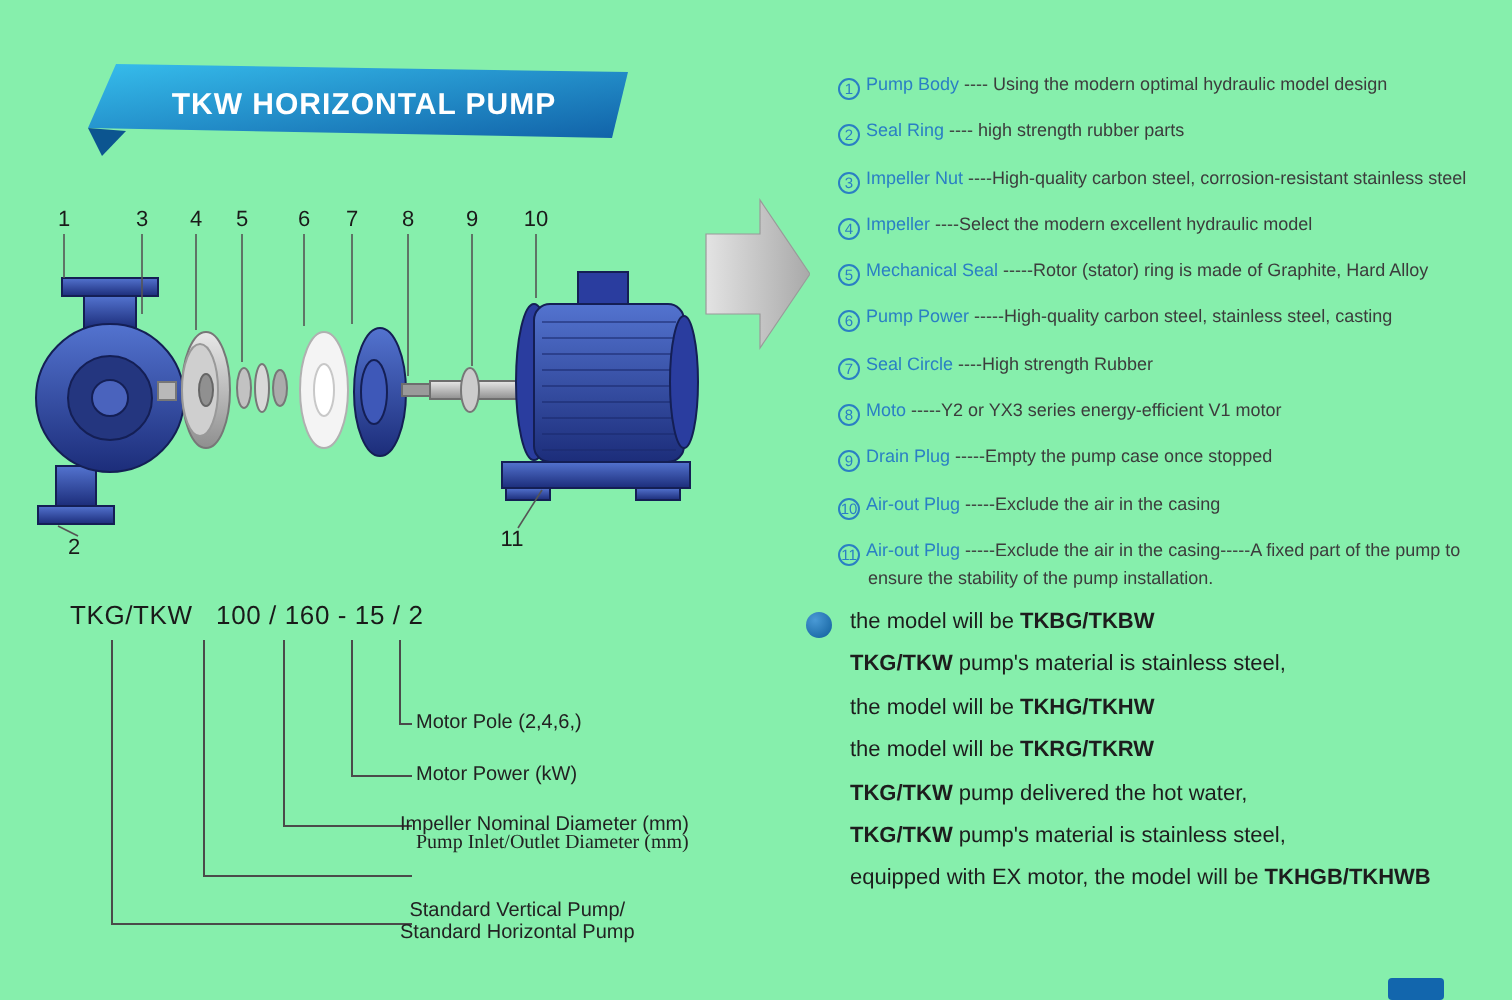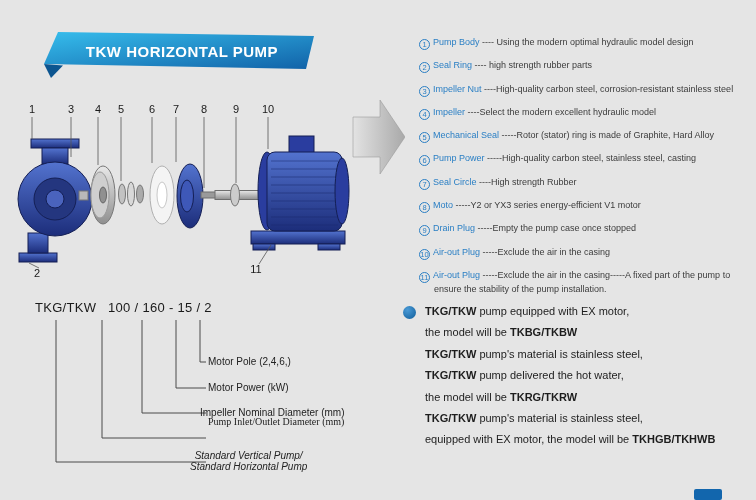--- a/index.html
+++ b/index.html
@@ -1,18 +1,18 @@
 <!DOCTYPE html>
 <html><head>
 <meta charset="utf-8">
 <style>
   * { margin:0; padding:0; box-sizing:border-box; }
   html,body { width:756px; height:500px; }
   body { font-family:"Liberation Sans", sans-serif; background:#ffffff; }
-  .page { position:relative; width:756px; height:500px; background:#e5e5e5; overflow:hidden; }
+  .page { position:relative; width:756px; height:500px; background:#86efac; overflow:hidden; }
 
   .banner { position:absolute; left:38px; top:28px; width:280px; height:54px; }
 
   .diagram { position:absolute; left:15px; top:95px; width:390px; height:190px; }
 
   .parts-list { position:absolute; left:419px; top:36px; width:334px; font-size:9px; color:#3c3c3c; }
   .part-item { padding-left:15px; text-indent:-15px; line-height:12px; margin-bottom:9.3px; }
   .pnum { display:inline-block; width:11px; height:11px; line-height:10px; border:1px solid #2a7fc4;
           border-radius:50%; color:#2a7fc4; font-size:7.5px; text-align:center; text-indent:0;
           vertical-align:-2px; margin-right:3px; }
@@ -20,21 +20,21 @@
   .pdesc { color:#3c3c3c;text-align:right; }
 
   .model-code { position:absolute; left:35px; top:300px; font-size:13px; font-weight:normal;
                 color:#1a1a1a; white-space:pre; letter-spacing:0.3px; }
   .legend-lines { position:absolute; left:30px; top:295px; width:320px; height:185px; }
   .callout { position:absolute; font-size:10px; color:#222222; white-space:pre-line; line-height:11px;text-align:center; }
   .c0 { left:208px; top:356px; }
   .c1 { left:208px; top:382px; }
   .c2 { left:200px; top:407px; }
   .c3 { left:208px; top:416px;font-family:Liberation Serif, serif; }
-  .c4 { left:190px; top:450px;font-style:italic; }
+  .c4 { left:200px; top:450px; }
 
   .note-bullet { position:absolute; left:403px; top:306px; width:13px; height:13px; border-radius:50%;
                  background:radial-gradient(circle at 35% 30%, #4a9ad6, #0f5d9a); }
   .notes-lines { position:absolute; left:425px; top:305px; width:330px; font-size:11px; color:#1d1d1d; }
   .note-line { line-height:12px; margin-bottom:9.4px; white-space:nowrap; }
   .note-line .b { font-weight:bold; }
 
   .brand-mark { position:absolute; left:694px; top:489px; width:28px; height:11px;
                 background:#1266ad; border-radius:2px; }
 </style>
@@ -191,24 +191,24 @@
 
   <div class="callout c0">Motor Pole (2,4,6,)</div>
   <div class="callout c1">Motor Power  (kW)</div>
   <div class="callout c2">Impeller Nominal Diameter (mm)</div>
   <div class="callout c3">Pump Inlet/Outlet Diameter (mm)</div>
   <div class="callout c4">Standard Vertical Pump/
 Standard  Horizontal Pump</div>
 
   <span class="note-bullet"></span>
   <div class="notes-lines">
-      <div class="note-line"><span class="b">TKG/TKW</span><span> pump equipped with EX motor,</span></div>
       <div class="note-line"><span>the model will be </span><span class="b">TKBG/TKBW</span></div>
       <div class="note-line"><span class="b">TKG/TKW</span><span> pump's material is stainless steel,</span></div>
+      <div class="note-line"><span>the model will be </span><span class="b">TKHG/TKHW</span></div>
+      <div class="note-line"><span>the model will be </span><span class="b">TKRG/TKRW</span></div>
       <div class="note-line"><span class="b">TKG/TKW</span><span> pump delivered the hot water,</span></div>
-      <div class="note-line"><span>the model will be </span><span class="b">TKRG/TKRW</span></div>
       <div class="note-line"><span class="b">TKG/TKW</span><span> pump's material is stainless steel,</span></div>
       <div class="note-line"><span>equipped with EX motor, the model will be </span><span class="b">TKHGB/TKHWB</span></div>
     </div>
 
   <div class="brand-mark"></div>
 
 </div>
 
 </body></html>

